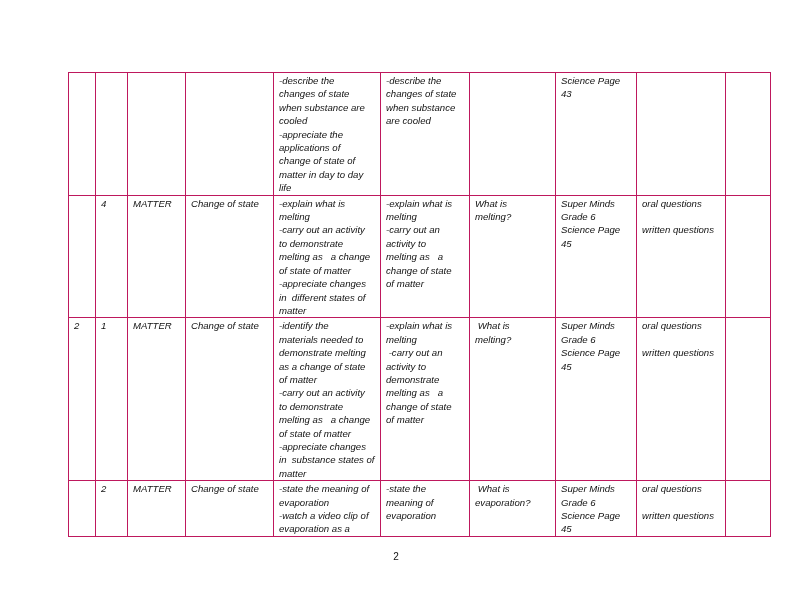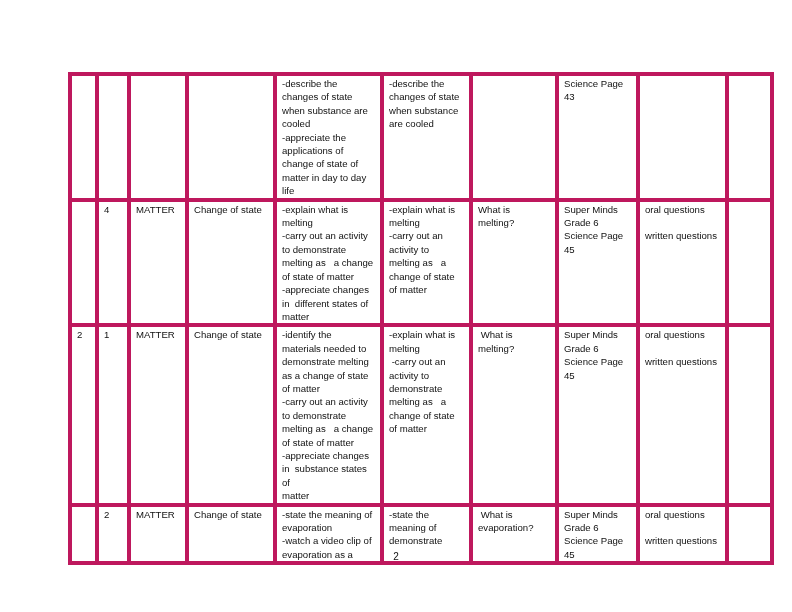--- a/index.html
+++ b/index.html
@@ -1,21 +1,21 @@
 <!DOCTYPE html>
 <html><head>
   <meta charset="utf-8">
   <style>
     html, body { margin: 0; padding: 0; background: #ffffff; }
     body { width: 792px; height: 612px; position: relative; overflow: hidden;
            font-family: "Liberation Sans", sans-serif; color: #111; }
     .scheme-table { position: absolute; left: 68px; top: 72px; border-collapse: collapse;
                     table-layout: fixed; width: 703px; }
-    .scheme-table td { border: 4px solid #be185d; vertical-align: top; padding: 1px 4px 0 5px;
-                       font-size: 9.6px; line-height: 13.4px; word-wrap: break-word; }
+    .scheme-table td { border: 1px solid #be185d; vertical-align: top; padding: 1px 4px 0 5px;
+                       font-size: 9.6px; line-height: 13.4px; word-wrap: break-word; font-style: italic; }
     .cell-text { white-space: pre-wrap; display: block; }
     .gap { display: block; height: 13.4px; }
     .page-number { position: absolute; top: 551px; left: 0; width: 792px; text-align: center;
                    font-size: 10px; }
   </style>
 </head>
 <body>
 
 <table class="scheme-table">
   <colgroup>
@@ -199,21 +199,21 @@
         </td>
         <td>
           <span class="cell-text">-state the meaning of
 evaporation
 -watch a video clip of
 evaporation as a</span>
         </td>
         <td>
           <span class="cell-text">-state the
 meaning of
-demonstrate</span>
+evaporation</span>
         </td>
         <td>
           <span class="cell-text"> What is
 evaporation?</span>
         </td>
         <td>
           <span class="cell-text">Super Minds
 Grade 6
 Science Page
 45</span>

